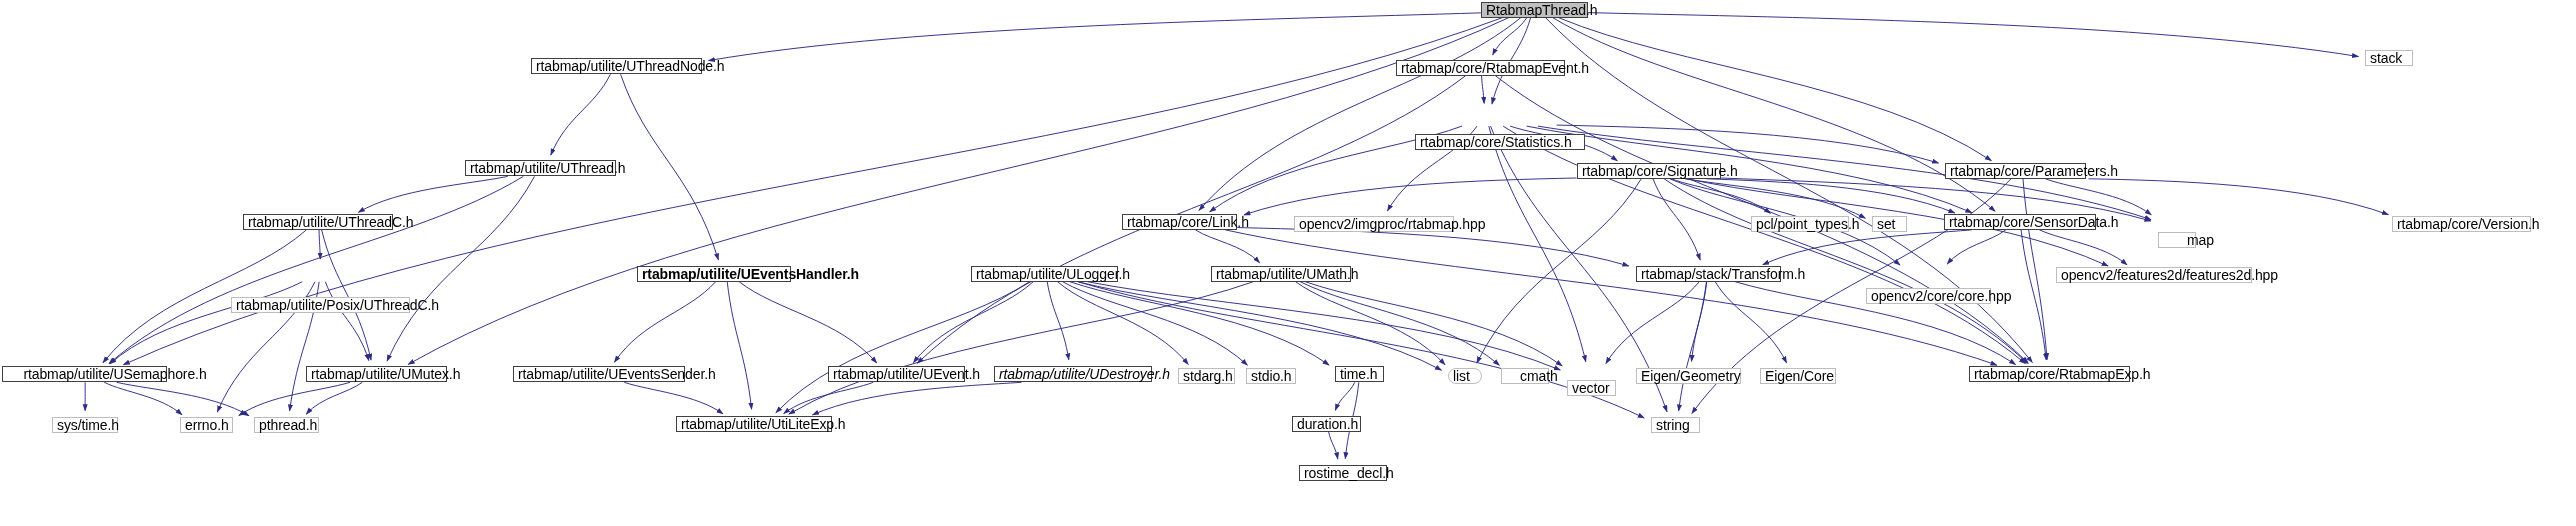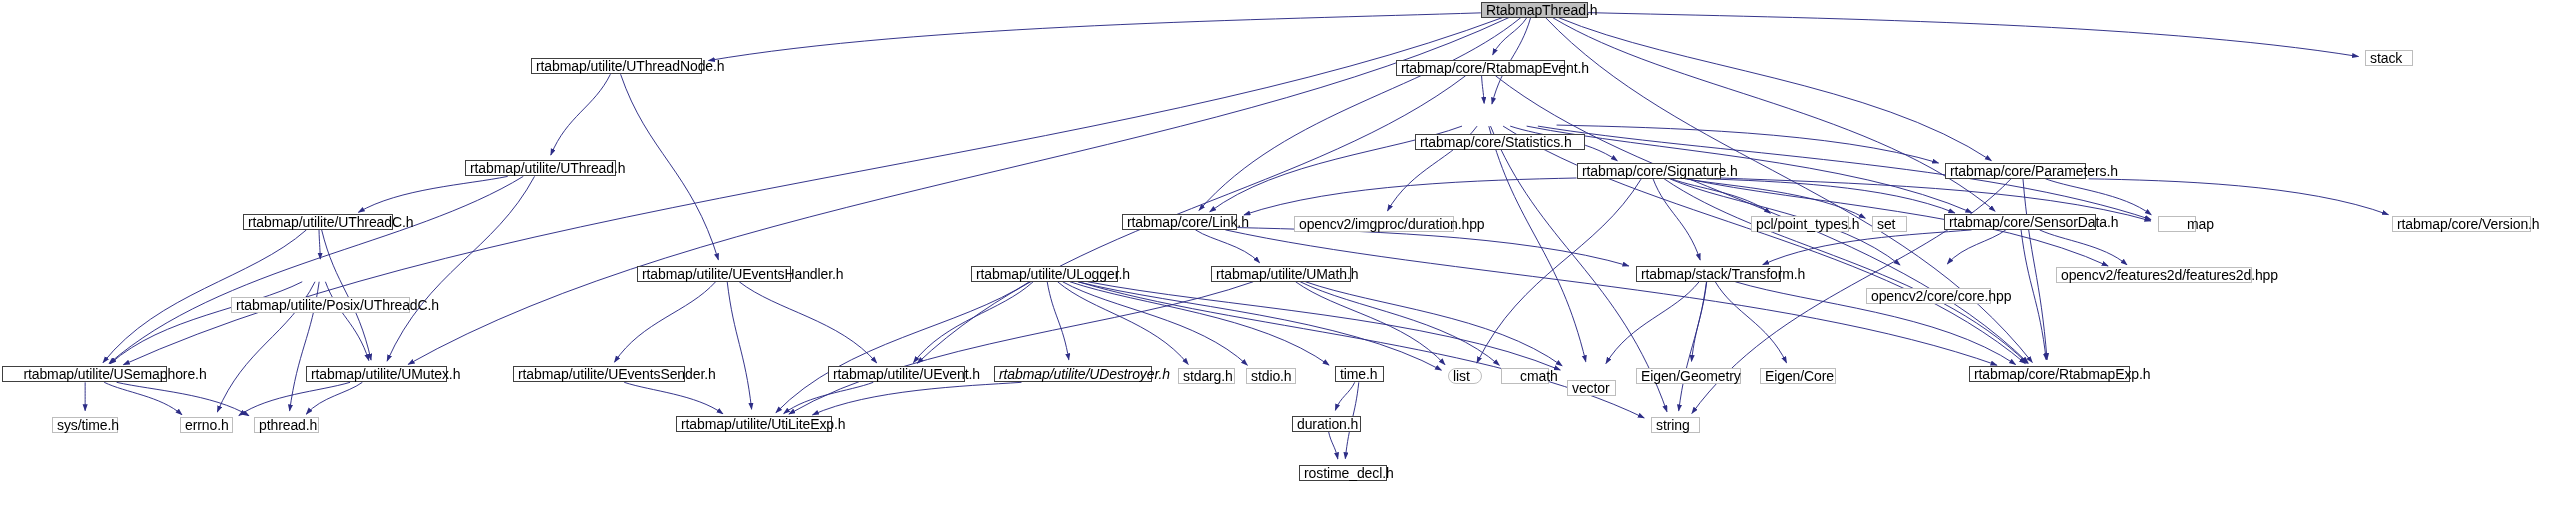--- a/index.html
+++ b/index.html
@@ -158,41 +158,41 @@
       <div class="node internal" style="left: 1945px; top: 163px; width: 141px;">
         <span class="node-label">rtabmap/core/Parameters.h</span>
       </div>
       <div class="node internal" style="left: 243px; top: 214px; width: 150px;">
         <span class="node-label">rtabmap/utilite/UThreadC.h</span>
       </div>
       <div class="node internal" style="left: 1122px; top: 214px; width: 115px;">
         <span class="node-label">rtabmap/core/Link.h</span>
       </div>
       <div class="node external" style="left: 1294px; top: 216px; width: 160px;">
-        <span class="node-label">opencv2/imgproc/duration.hpp</span>
+        <span class="node-label">opencv2/imgproc/rtabmap.hpp</span>
       </div>
       <div class="node external" style="left: 1751px; top: 216px; width: 98px;">
         <span class="node-label">pcl/point_types.h</span>
       </div>
       <div class="node external" style="left: 1872px; top: 216px; width: 35px;">
         <span class="node-label">set</span>
       </div>
       <div class="node internal" style="left: 1944px; top: 214px; width: 152px;">
         <span class="node-label">rtabmap/core/SensorData.h</span>
       </div>
-      <div class="node external" style="left: 2158px; top: 216px; width: 38px; padding-left: 28px;">
+      <div class="node external" style="left: 2158px; top: 232px; width: 38px; padding-left: 28px;">
         <span class="node-label">map</span>
       </div>
       <div class="node external" style="left: 2392px; top: 216px; width: 139px;">
         <span class="node-label">rtabmap/core/Version.h</span>
       </div>
       <div class="node external" style="left: 231px; top: 266px; width: 179px; margin-top: 31px;">
         <span class="node-label">rtabmap/utilite/Posix/UThreadC.h</span>
       </div>
-      <div class="node internal" style="left: 637px; top: 266px; width: 154px;">
+      <div class="node internal" style="left: 637px; top: 266px; width: 154px; font-weight: bold;">
         <span class="node-label">rtabmap/utilite/UEventsHandler.h</span>
       </div>
       <div class="node internal" style="left: 971px; top: 266px; width: 147px;">
         <span class="node-label">rtabmap/utilite/ULogger.h</span>
       </div>
       <div class="node internal" style="left: 1211px; top: 266px; width: 140px;">
         <span class="node-label">rtabmap/utilite/UMath.h</span>
       </div>
       <div class="node internal" style="left: 1636px; top: 266px; width: 145px;">
         <span class="node-label">rtabmap/stack/Transform.h</span>

